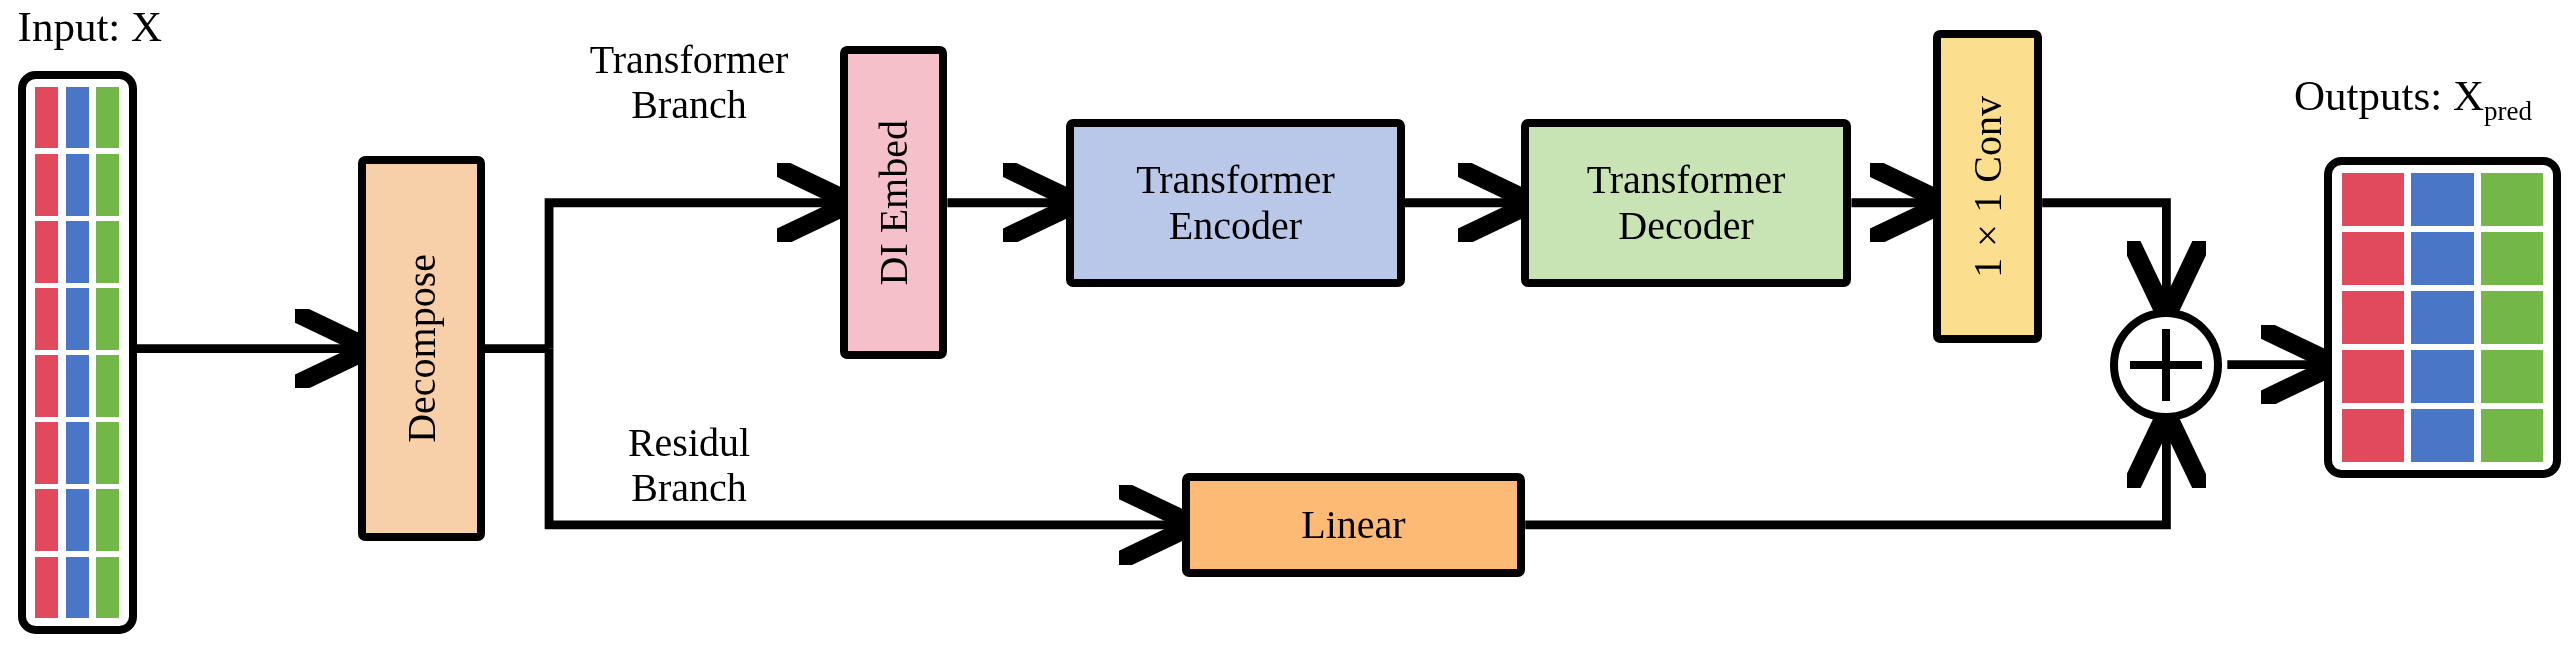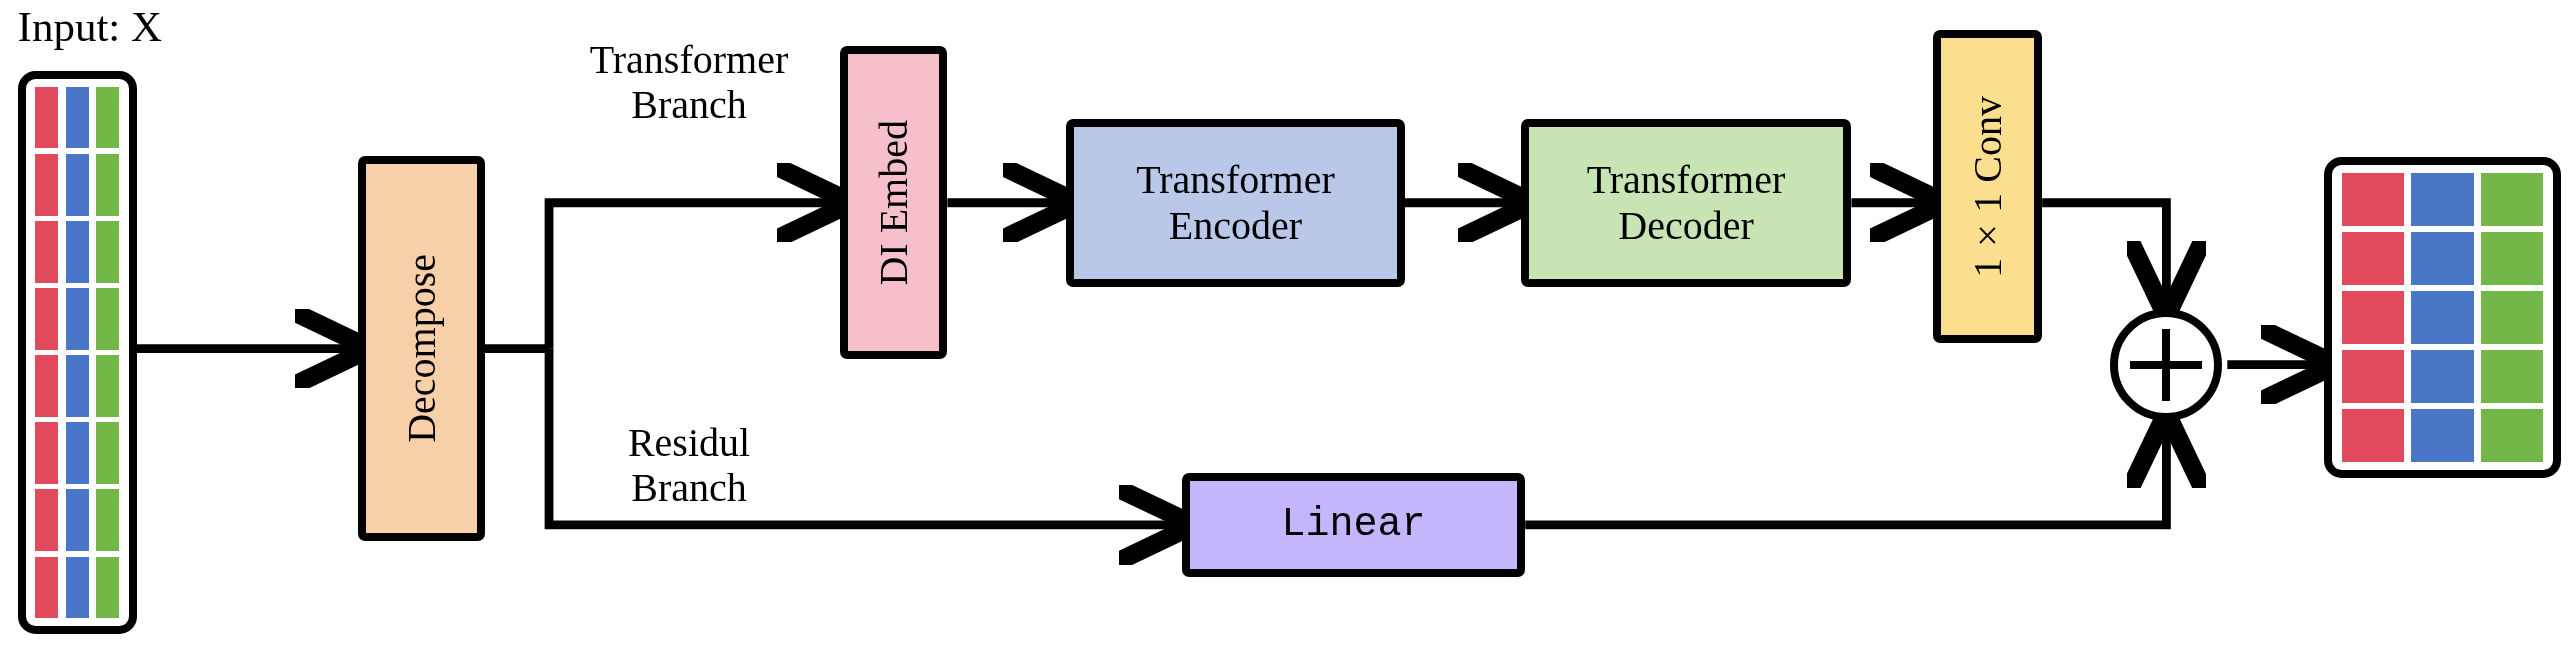--- a/index.html
+++ b/index.html
@@ -27,21 +27,21 @@
   .blk{position:absolute;box-sizing:border-box;border:8.8px solid #000;border-radius:7.2px;
        display:flex;align-items:center;justify-content:center;text-align:center;}
   .blk span{font-size:40px;line-height:1.14;white-space:pre-line;}
   .blk.vert span{writing-mode:vertical-rl;transform:rotate(180deg);white-space:nowrap;}
 
   .bg-peach{background:#f7cfa8;}
   .bg-pink{background:#f6c0cb;}
   .bg-lav{background:#b9c7e8;}
   .bg-green{background:#c8e4b4;}
   .bg-gold{background:#fcdf8e;}
-  .bg-slate{background:#c4b5fd;font-family:Liberation Mono, monospace;}
+  .bg-slate{background:#fdba74;}
 
   
   .plus{position:absolute;box-sizing:border-box;border:8.8px solid #000;border-radius:50%;
         background:#fff;}
   .plus i{position:absolute;background:#000;}
   .plus i.h{left:12%;right:12%;top:50%;height:8.8px;margin-top:-4.4px;}
   .plus i.v{top:12%;bottom:12%;left:50%;width:8.8px;margin-left:-4.4px;}
 </style>
 </head>
 <body>
@@ -158,20 +158,21 @@
 
   <div class="blk bg-slate" style="left:1182px;top:473px;width:343px;height:104px;">
     <span>Linear</span>
   </div>
 
   <div class="plus" style="left:2110px;top:309px;width:112px;height:112px;">
     <i class="h"></i>
     <i class="v"></i>
   </div>
 
+  <div class="caption" style="left:2294px;top:74px;"><span>Outputs: X</span><sub>pred</sub></div>
 
   <div class="tensor" style="left:2324px;top:157px;width:237px;height:321px;">
     <div class="rows">
       <div class="trow">
           <div class="cell c-red"></div>
           <div class="cell c-blue"></div>
           <div class="cell c-green"></div>
         </div>
       <div class="trow">
           <div class="cell c-red"></div>

